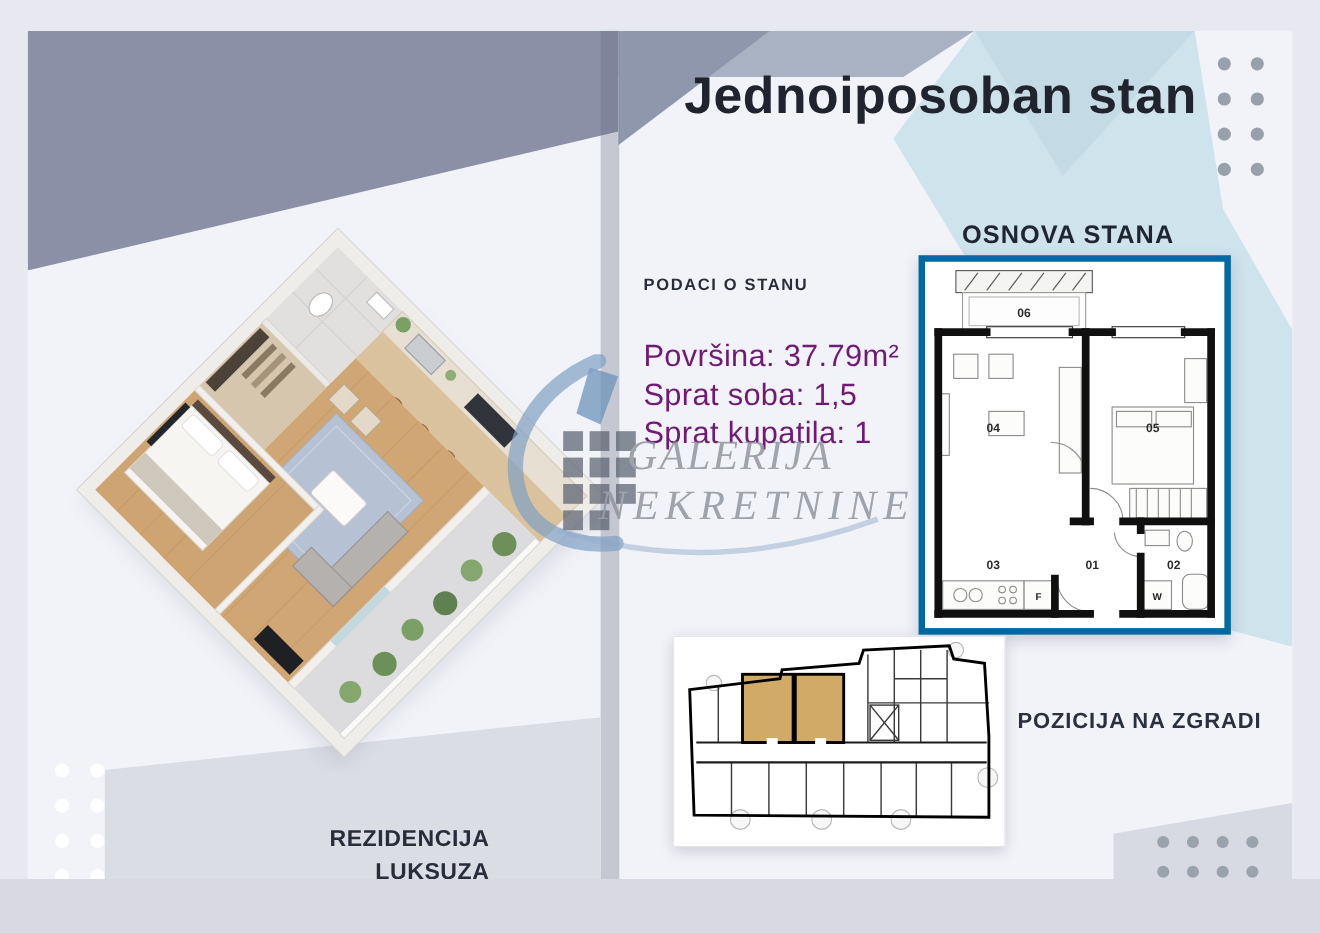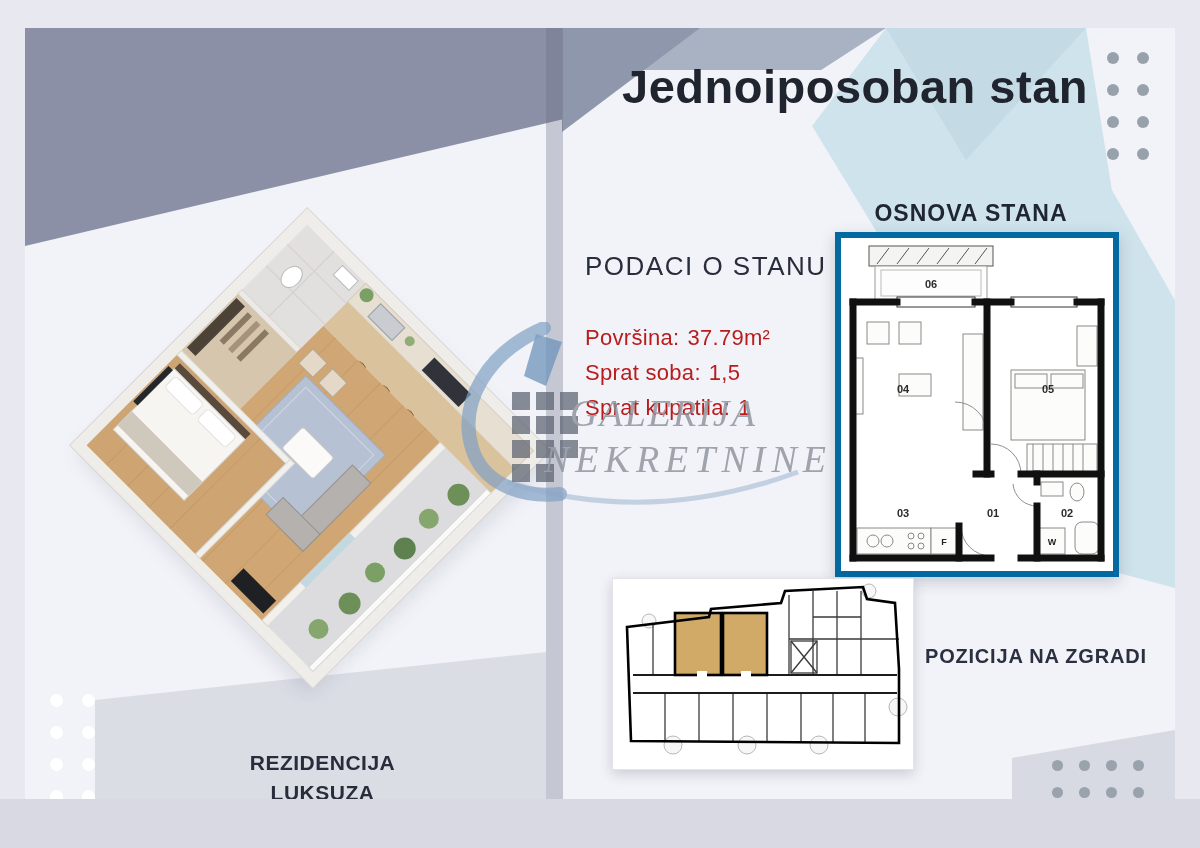--- a/index.html
+++ b/index.html
@@ -30,33 +30,33 @@
   #dots-tr{left:1107px;top:52px;grid-template-columns:repeat(2,12px);grid-auto-rows:12px;gap:20px 18px;}
   #dots-tr i{width:12px;height:12px;background:#97a1ac;}
   #dots-bl{left:50px;top:694px;grid-template-columns:repeat(2,13px);grid-auto-rows:13px;gap:19px 19px;}
   #dots-bl i{width:13px;height:13px;background:#ffffff;}
   #dots-br{left:1052px;top:760px;grid-template-columns:repeat(4,11px);grid-auto-rows:11px;gap:16px 16px;}
   #dots-br i{width:11px;height:11px;background:#9aa2ad;}
   
   #title{left:575px;top:52px;width:560px;line-height:70px;text-align:center;font-size:47px;
          font-weight:600;color:#20242e;letter-spacing:.5px;z-index:4;}
   #info{left:585px;top:251px;z-index:4;color:#272d3b;}
-  #info .hd{font-size:26px;font-weight:400;letter-spacing:1.5px;}
-  #info .rows{margin-top:38px;font-size:22px;font-weight:500;letter-spacing:.3px;color:#b91c1c;white-space:nowrap;}
+  #info .hd{font-size:15px;font-weight:700;letter-spacing:1.5px;}
+  #info .rows{margin-top:38px;font-size:28px;font-weight:500;letter-spacing:.3px;color:#701a75;white-space:nowrap;}
   #info .row{line-height:35px;}
   #info .val{margin-left:8px;}
   #osnova-hd{left:835px;top:200px;width:272px;text-align:center;font-size:23px;font-weight:700;
              letter-spacing:1px;color:#1f2531;z-index:4;}
   #plan-card{left:835px;top:232px;width:272px;height:333px;background:#fff;z-index:3;
              box-shadow:0 5px 14px rgba(45,50,80,.22);border:6px solid #0369a1;}
   #bldg-card{left:612px;top:578px;width:300px;height:190px;background:#fff;z-index:3;
              box-shadow:0 4px 12px rgba(45,50,80,.20);border:1px solid #e4e4e8;}
   #pozicija-hd{left:925px;top:645px;width:230px;font-size:20px;font-weight:700;letter-spacing:.8px;
                color:#2a3040;z-index:4;}
-  #tagline{left:200px;top:748px;width:245px;text-align:center;font-size:21px;font-weight:600;
+  #tagline{left:200px;top:748px;width:245px;text-align:right;font-size:21px;font-weight:600;
            letter-spacing:.5px;color:#272d3a;z-index:5;}
   #tagline div{line-height:30px;}
   #phone{left:2px;top:795px;font-family:"Liberation Serif",serif;font-size:53px;line-height:56px;
          color:#f8ee06;z-index:7;word-spacing:12px;white-space:pre;}
   #iso{left:52px;top:198px;z-index:2;}
   #watermark{left:448px;top:322px;z-index:6;opacity:.82;pointer-events:none;}
   svg text.room{font-family:"Liberation Sans",sans-serif;font-size:11px;font-weight:700;fill:#2b2b2b;text-anchor:middle;}
   svg text.appl{font-family:"Liberation Sans",sans-serif;font-size:9px;font-weight:700;fill:#222;text-anchor:middle;}
   svg text.wm{font-family:"Liberation Serif",serif;font-style:italic;fill:#8e929c;font-size:38px;}
 </style>

